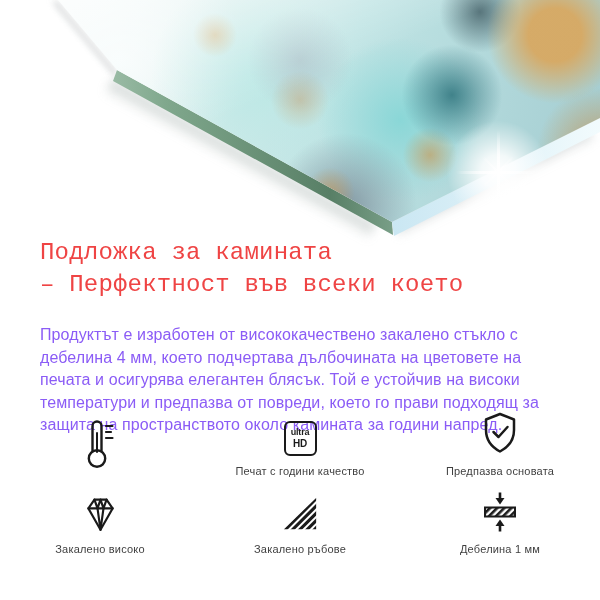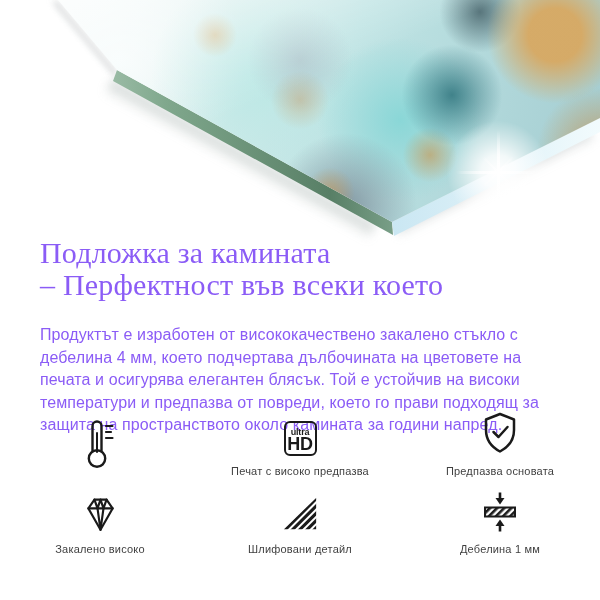--- a/index.html
+++ b/index.html
@@ -72,41 +72,41 @@
   }
   .sparkle .ray-d1,.sparkle .ray-d2{
     position:absolute;left:-22px;top:-1px;width:44px;height:2px;opacity:.75;
     background:linear-gradient(to right,rgba(255,255,255,0),#fff 45%,#fff 55%,rgba(255,255,255,0));
   }
   .sparkle .ray-d1{transform:rotate(45deg);}
   .sparkle .ray-d2{transform:rotate(-45deg);}
   
   .heading{
     position:absolute;left:40px;top:237px;width:520px;
-    font-family:Liberation Serif, serif;font-size:30px;line-height:32px;
-    color:#8b5cf6;font-weight:400;letter-spacing:.2px;
+    font-family:Liberation Mono, monospace;font-size:24px;line-height:32px;
+    color:#ef4444;font-weight:400;letter-spacing:.2px;
   }
   .description{
     position:absolute;left:40px;top:324px;width:508px;
     font-size:16px;line-height:22.5px;color:#8b5cf6;letter-spacing:.1px;
   }
   
   .features{
     position:absolute;left:0;right:0;top:400px;
     display:grid;grid-template-columns:repeat(3,1fr);grid-auto-rows:78px;
   }
   .feature{display:flex;flex-direction:column;align-items:center;justify-content:flex-end;}
   .feature .ic{display:flex;align-items:flex-end;justify-content:center;margin-bottom:8px;}
   .feature .lbl{font-size:11px;line-height:14px;color:#3f3f3f;letter-spacing:.2px;white-space:nowrap;}
   .uhd-box{
     width:29px;height:31px;border:2.5px solid #1a1a1a;border-radius:6px;
     display:flex;flex-direction:column;align-items:center;justify-content:center;color:#1a1a1a;
   }
   .uhd-box .t1{font-size:9px;font-weight:700;line-height:10px;letter-spacing:-.2px;}
-  .uhd-box .t2{font-size:18px;font-weight:700;line-height:14px;letter-spacing:-.2px;}
+  .uhd-box .t2{font-size:10px;font-weight:700;line-height:14px;letter-spacing:-.2px;}
   svg.icon{display:block;}
 </style>
 </head>
 <body>
 
 <div id="app">
 
   <div class="hero">
     <div class="shade shade-upper-left"></div>
     <div class="shade shade-left-edge"></div>
@@ -143,21 +143,21 @@
       </span>
     </div>
 
     <div class="feature">
       <span class="ic">
         <span class="uhd-box">
           <span class="t1">ultra</span>
           <span class="t2">HD</span>
         </span>
       </span>
-      <span class="lbl">Печат с високо предпазва</span>
+      <span class="lbl">Печат с години качество</span>
     </div>
 
     <div class="feature">
       <span class="ic">
         <svg class="icon" width="38" height="45" viewBox="0 0 38 45" fill="none" stroke="#1a1a1a" stroke-width="2.5" stroke-linecap="round" stroke-linejoin="round">
           <path d="M19 3 L33 8.5 V19 C33 29 27.5 36 19 40.5 C10.5 36 5 29 5 19 V8.5 Z"></path>
           <path d="M12.5 21 L17.5 26 L26.5 16"></path>
         </svg>
       </span>
       <span class="lbl">Предпазва основата</span>
@@ -185,21 +185,21 @@
           </defs>
           <g clip-path="url(#triclip)" stroke="#1a1a1a" stroke-width="3.4">
             <line x1="1" y1="44" x2="41" y2="4"></line>
             <line x1="9" y1="44" x2="49" y2="4"></line>
             <line x1="17" y1="44" x2="57" y2="4"></line>
             <line x1="25" y1="44" x2="65" y2="4"></line>
             <line x1="33" y1="44" x2="73" y2="4"></line>
           </g>
         </svg>
       </span>
-      <span class="lbl">Шлифовани детайл</span>
+      <span class="lbl">Закалено ръбове</span>
     </div>
 
     <div class="feature">
       <span class="ic">
         <svg class="icon" width="44" height="44" viewBox="0 0 44 44">
           <defs>
             <pattern id="hatch" width="5" height="5" patternUnits="userSpaceOnUse" patternTransform="rotate(45)">
               <rect width="5" height="5" fill="#ffffff"></rect>
               <rect width="2.6" height="5" fill="#1a1a1a"></rect>
             </pattern>

